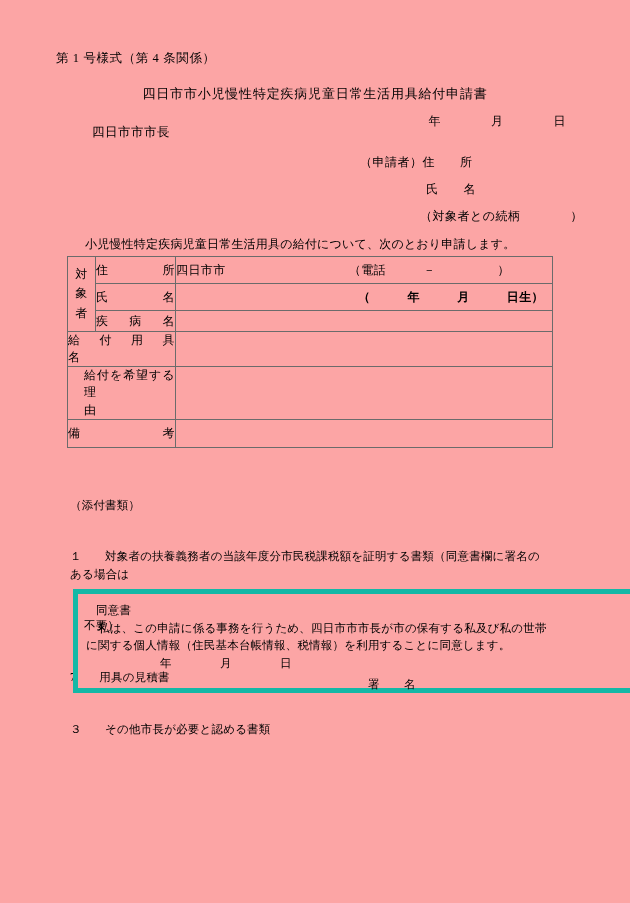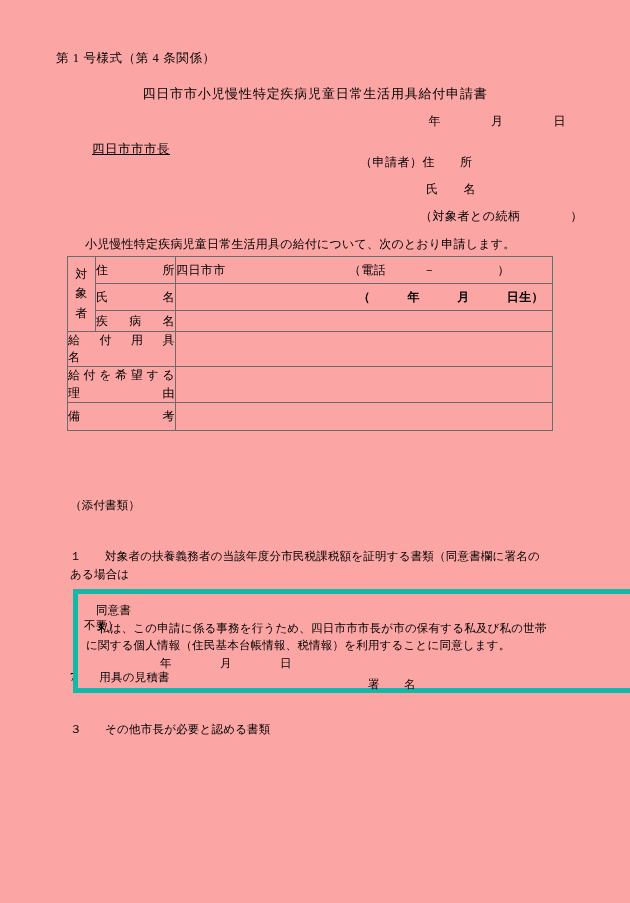--- a/index.html
+++ b/index.html
@@ -38,24 +38,23 @@
     font-family: Liberation Mono, monospace;
   }
   #date-line-top {
     left: 0; top: 113px;
     width: 566px;
     text-align: right;
     font-size: 12px;
     letter-spacing: 0.5px;
   }
   #addressee {
-    left: 92px; top: 141px;
+    left: 92px; top: 124px;
     font-size: 12.5px;
     letter-spacing: 0.5px;
-    text-decoration: underline;
   }
 
   
   #applicant-block {
     position: absolute;
     left: 360px; top: 154px;
     font-size: 12px;
     letter-spacing: 0.5px;
   }
   #applicant-block .row { margin-bottom: 10px; white-space: pre; }
@@ -102,21 +101,21 @@
     font-size: 12px;
     white-space: pre-line;
   }
   .lbl-two {
     text-align: justify;
     text-align-last: justify;
     padding: 4px 7px;
     font-size: 12px;
     line-height: 1.45;
   }
-  .lbl-two span { display: block; text-align: justify; text-align-last: justify; }
+  .lbl-two span { display: block; text-align: justify; text-align-last: justify; margin-left: 16px; }
   .val {
     padding: 5px 8px;
     font-size: 12px;
   }
   .val-inner { display: flex; align-items: baseline; white-space: pre; justify-content: space-between; }
   .val-right { margin-left: auto; }
 
   .r-addr    { height: 27px; }
   .r-name    { height: 27px; }
   .r-disease { height: 21px; }

